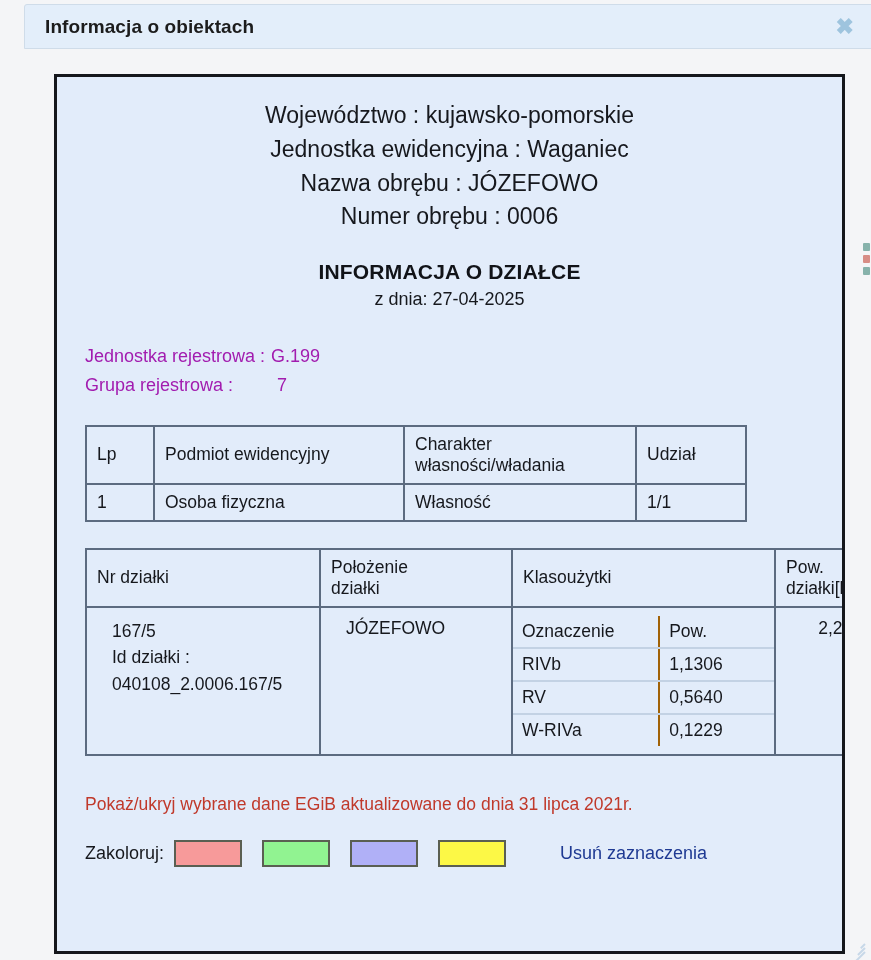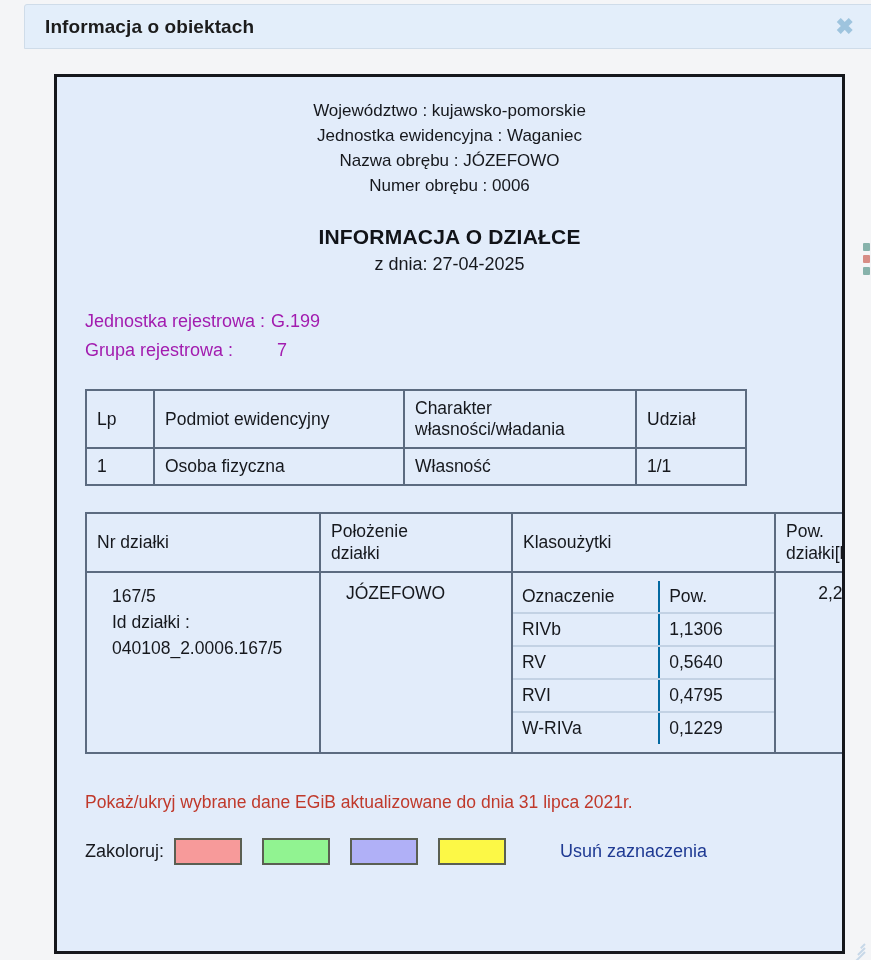--- a/index.html
+++ b/index.html
@@ -66,21 +66,21 @@
     height: 880px;
     box-sizing: border-box;
     background: #e2ecfa;
     border: 3px solid #15171c;
     padding: 20px 24px 0 24px;
     overflow: hidden;
   }
 
   .hdr-lines {
     text-align: center;
-    font-size: 17px;
+    font-size: 23px;
     color: #16181d;
     line-height: 1.47;
     padding-top: 2px;
   }
   .hdr-lines div { white-space: nowrap; }
 
   .doc-title {
     text-align: center;
     font-size: 21px;
     font-weight: bold;
@@ -156,21 +156,21 @@
   
   table.inner {
     border-collapse: collapse;
     width: 100%;
     font-size: 17.5px;
     color: #16181d;
   }
   table.inner td {
     border: none;
     border-bottom: 2px solid #c3d2e4;
-    border-right: 2px solid #0369a1;
+    border-right: 2px solid #a16207;
     padding: 5px 9px;
     white-space: nowrap;
   }
   table.inner tr:last-child td { border-bottom: none; }
   table.inner td:last-child { border-right: none; }
   table.inner td.col-ozn { width: 56%; }
 
   
   .egib-note {
     margin-top: 38px;
@@ -329,24 +329,20 @@
                 </tr>
                 <tr>
                   <td class="col-ozn">RIVb</td>
                   <td>1,1306</td>
                 </tr>
                 <tr>
                   <td class="col-ozn">RV</td>
                   <td>0,5640</td>
                 </tr>
                 <tr>
-                  <td class="col-ozn">RVI</td>
-                  <td>0,4795</td>
-                </tr>
-                <tr>
                   <td class="col-ozn">W-RIVa</td>
                   <td>0,1229</td>
                 </tr>
               </tbody>
             </table>
           </td>
           <td class="cell-area">2,2970</td>
         </tr>
       </tbody>
     </table>

